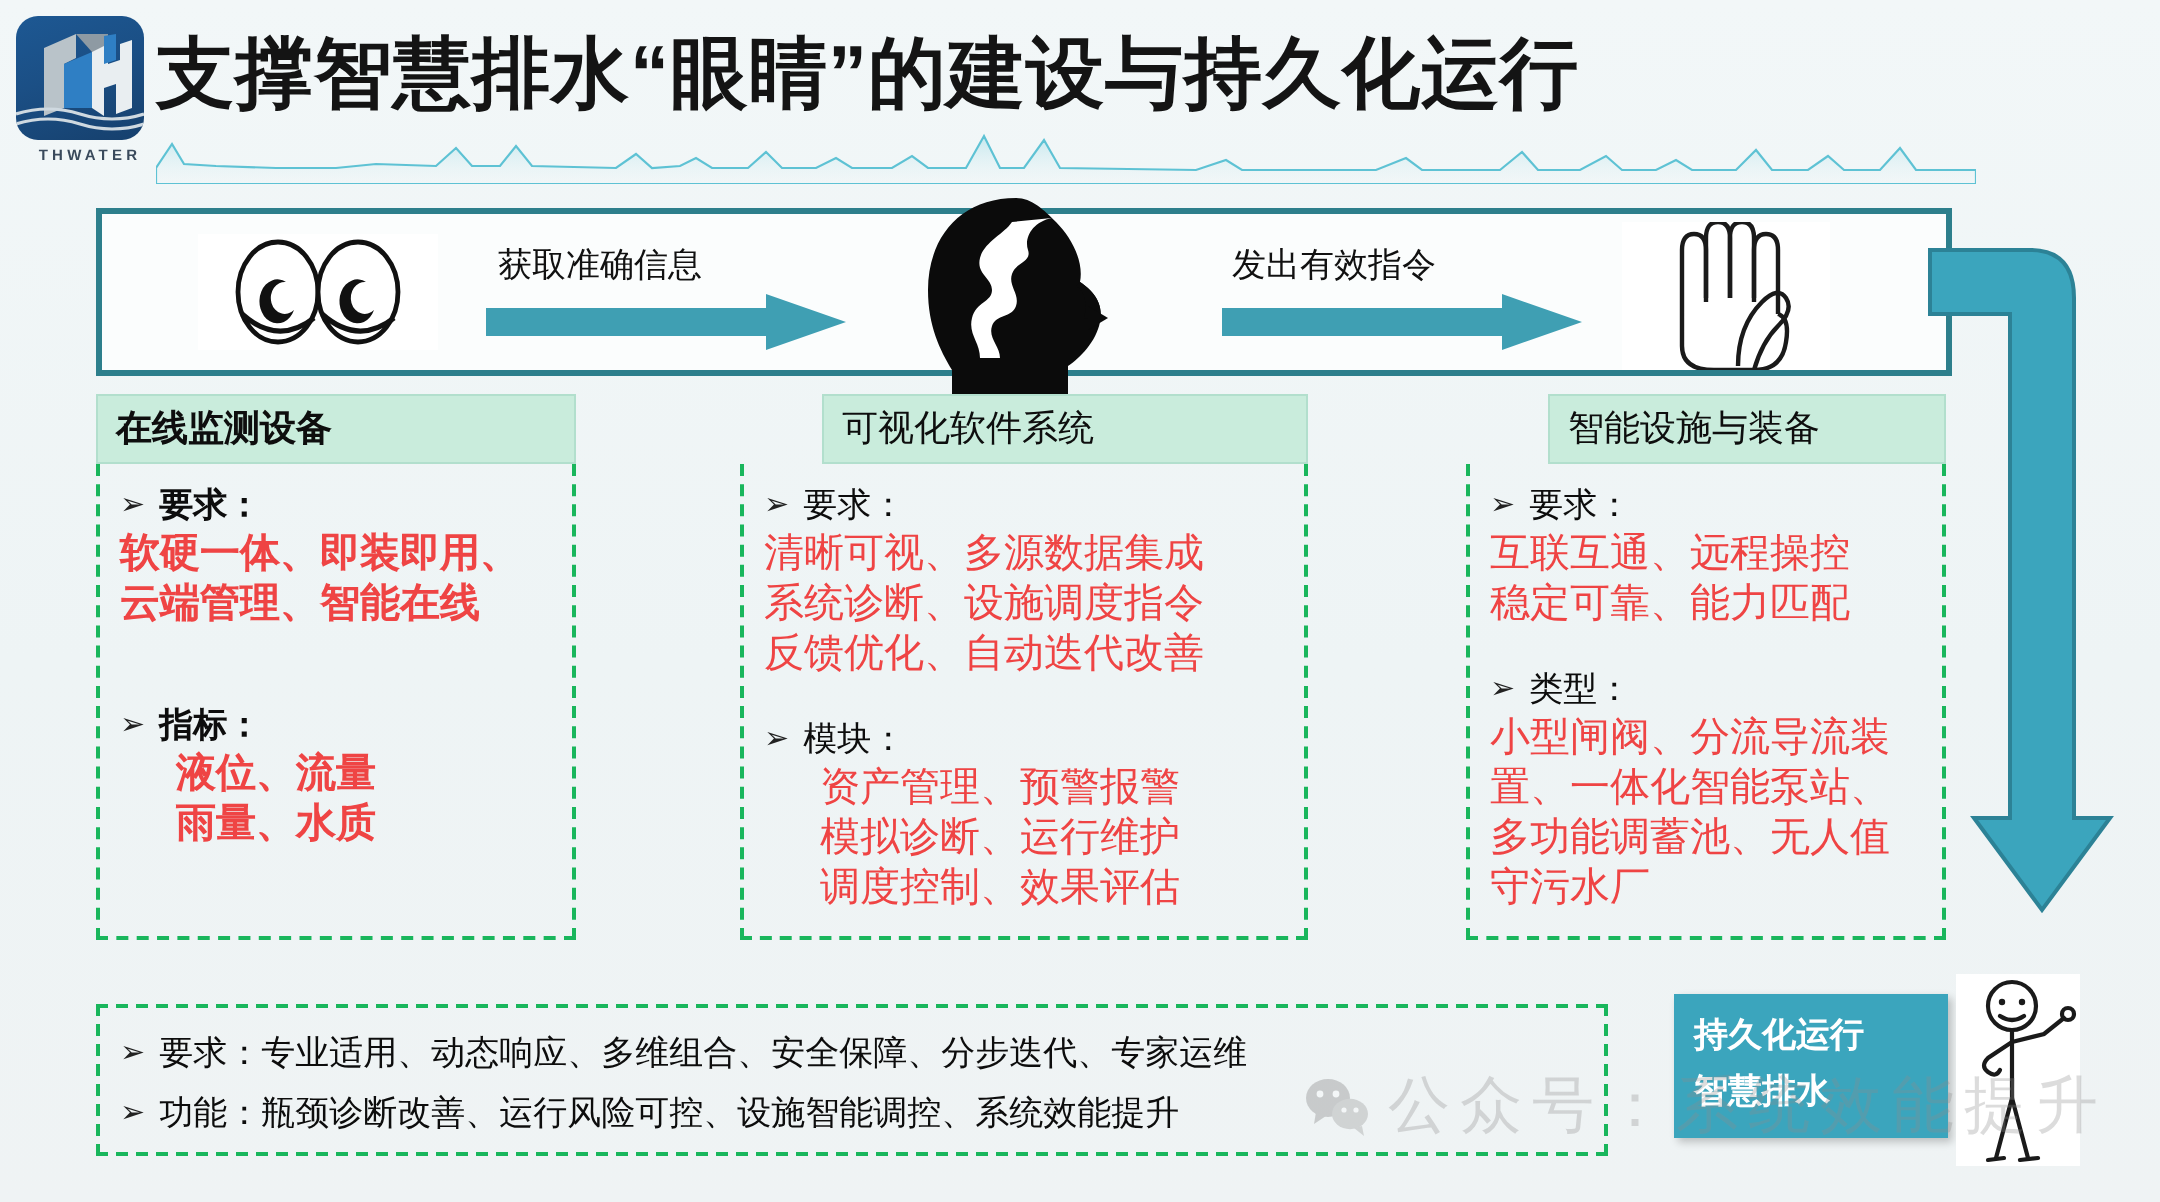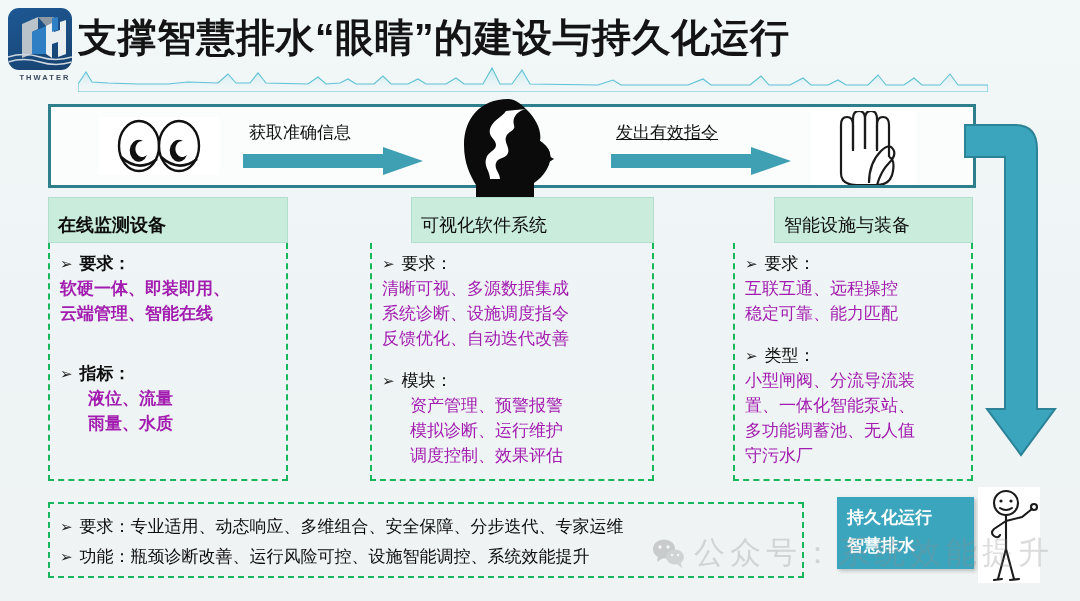--- a/index.html
+++ b/index.html
@@ -30,44 +30,44 @@
   .banner{position:absolute;left:48px;top:104px;width:928px;height:84px;
     border:3px solid #2d7f8c;background:#fbfdfd;box-sizing:border-box;}
   .banner-inner{position:relative;width:100%;height:100%;}
   .pic{position:absolute;background:#ffffff;}
   .pic-eyes{left:48px;top:10px;width:120px;height:58px;}
   .pic-head{left:405px;top:-10px;width:108px;height:104px;background:transparent;}
   .pic-hand{left:760px;top:4px;width:104px;height:74px;}
   .flow-label{position:absolute;font-size:17px;color:#111;font-weight:400;
     white-space:nowrap;}
   .lbl1{left:198px;top:14px;}
-  .lbl2{left:565px;top:14px;text-decoration:underline;}
+  .lbl2{left:565px;top:14px;}
   .arw{position:absolute;}
   .arw1{left:192px;top:40px;width:180px;height:28px;}
   .arw2{left:560px;top:40px;width:180px;height:28px;}
 
   
   .elbow{position:absolute;left:963px;top:121px;width:96px;height:338px;}
 
   
   .col{position:absolute;top:197px;}
   .col1{left:48px;width:240px;}
   .col2{left:370px;width:284px;}
   .col3{left:733px;width:240px;}
   .col-head{background:#c9ecdc;border:1px solid #b2dfcd;box-sizing:border-box;
-    padding:16px 9px 6px 9px;font-size:18px;font-weight:700;color:#0e0e0e;
+    padding:5px 9px 6px 9px;font-size:18px;font-weight:700;color:#0e0e0e;
     line-height:22px;}
   .col2 .col-head,.col3 .col-head{font-weight:400;margin-left:41px;}
   .col-body{border:2px dashed #19b65c;border-top:none;box-sizing:border-box;
     padding:9px 8px 10px 10px;height:238px;position:relative;}
   .bl{display:flex;align-items:flex-start;font-size:17px;line-height:24px;color:#0d0d0d;}
   .bl .mk{color:#222;font-size:15px;margin-right:7px;line-height:24px;}
   .bl .tx{font-weight:700;text-align:right;}
   .col2 .bl .tx,.col3 .bl .tx{font-weight:400;}
-  .lines{font-size:17px;line-height:25px;color:#a21caf;white-space:pre-line;}
+  .lines{font-size:20px;line-height:25px;color:#ef4444;white-space:pre-line;}
   .col1 .lines{font-weight:700;}
   .gap{height:18px;}
   .indent{padding-left:28px;}
 
   
   .bottom{position:absolute;left:48px;top:502px;width:756px;height:76px;
     border:2px dashed #19b65c;box-sizing:border-box;padding:8px 10px;}
   .brow{display:flex;align-items:center;font-size:17px;line-height:30px;color:#0d0d0d;}
   .brow .mk{font-size:15px;margin-right:7px;color:#222;}
 

